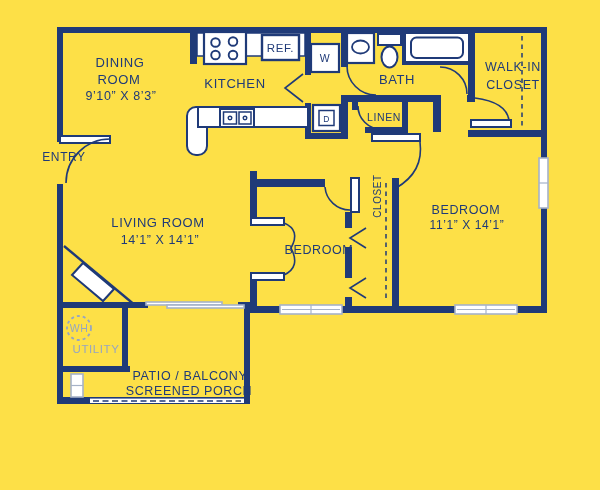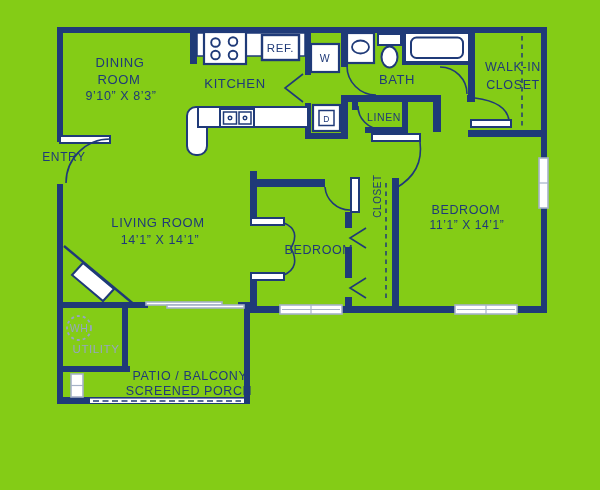--- a/index.html
+++ b/index.html
@@ -1,16 +1,16 @@
 <!DOCTYPE html>
 <html><head>
 <meta charset="utf-8">
 <style>
   html,body{margin:0;padding:0;background:#ffffff;}
-  .stage{width:600px;height:490px;position:relative;background:#84cc16;overflow:hidden;}
+  .stage{width:600px;height:490px;position:relative;background:#fde047;overflow:hidden;}
   svg{display:block;}
   text{font-family:"Liberation Sans","DejaVu Sans",sans-serif;fill:#1f3a78;letter-spacing:0.6px;}
   .muted{fill:#96a5c2;}
   .wall{fill:#1f3a78;}
   .fix{fill:#ffffff;stroke:#1f3a78;}
   .arc{fill:none;stroke:#1f3a78;stroke-width:1.6;}
   .win{fill:#ffffff;stroke:#a6b2c8;stroke-width:1.6;}
   .winline{stroke:#a6b2c8;stroke-width:1.2;fill:none;}
   .dash{stroke:#1f3a78;stroke-width:1.5;fill:none;stroke-dasharray:4.5 4;}
 </style>

